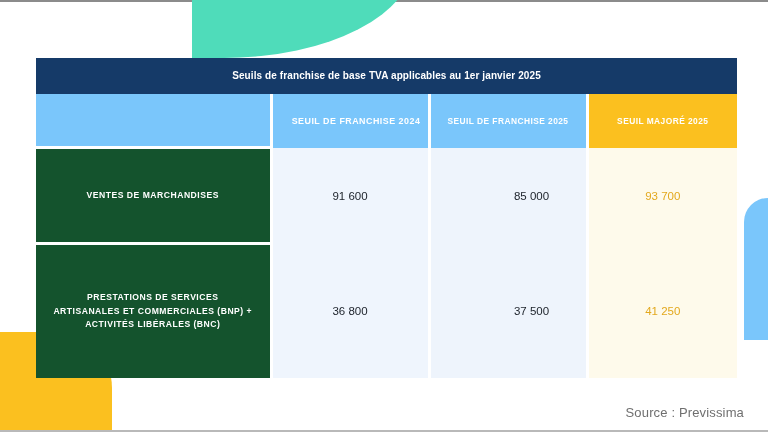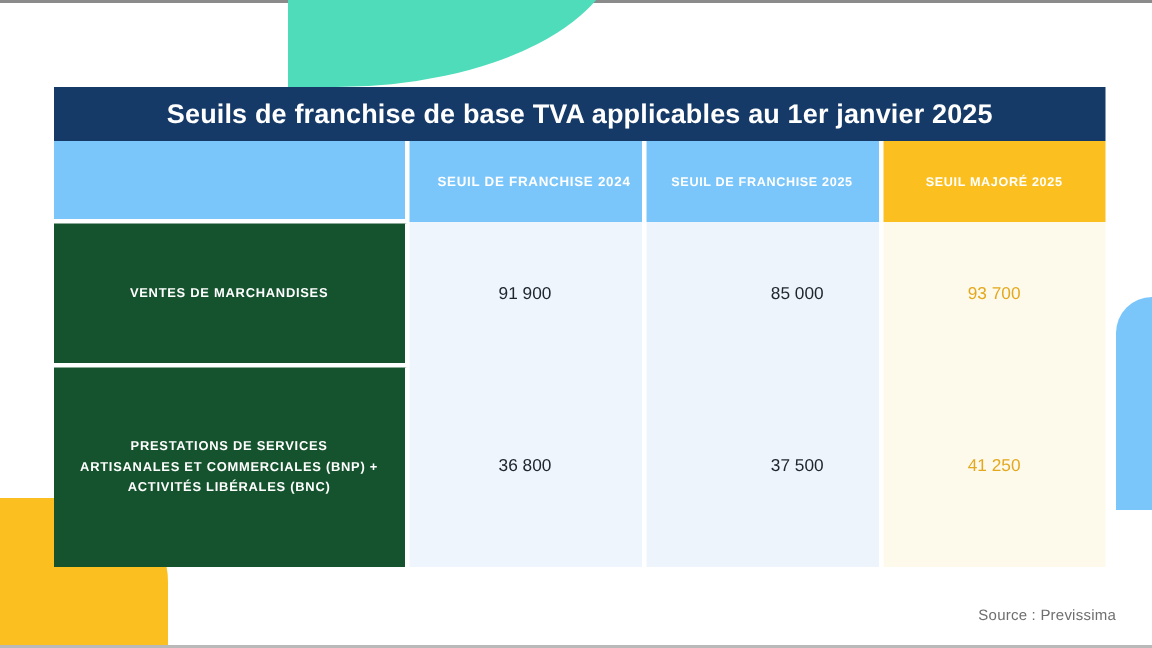--- a/index.html
+++ b/index.html
@@ -55,21 +55,21 @@
 
   
   .table-wrap {
     position: absolute;
     left: 36px; top: 58px;
     width: 701px;
   }
   .tbl-title {
     background: #153a68;
     color: #ffffff;
-    font-size: 18px;
+    font-size: 10px;
     font-weight: bold;
     text-align: center;
     letter-spacing: .1px;
     height: 36px;
     line-height: 36px;
     white-space: nowrap;
     overflow: hidden;
   }
   table.grid {
     border-collapse: collapse;
@@ -133,21 +133,21 @@
     color: #e3a81d;
     border-right: none;
   }
   tr.r1 td { height: 93px; }
   tr.r2 td { height: 132px; }
 
   
   .source {
     position: absolute;
     right: 24px; top: 405px;
-    font-size: 10px;
+    font-size: 13px;
     color: #6f6f6f;
     letter-spacing: .15px;
   }
 </style>
 </head>
 <body>
 
 <div id="canvas">
 
   <div class="hairline-top"></div>
@@ -171,21 +171,21 @@
         <tr>
           <th class="corner"></th>
           <th class="hd first-data">SEUIL DE FRANCHISE 2024</th>
           <th class="hd">SEUIL DE FRANCHISE 2025</th>
           <th class="hd major">SEUIL MAJORÉ 2025</th>
         </tr>
       </thead>
       <tbody>
         <tr class="r1">
           <td class="rowlabel">VENTES DE MARCHANDISES</td>
-          <td class="val">91 900</td>
+          <td class="val">91 600</td>
           <td class="val alt">85 000</td>
           <td class="val major">93 700</td>
         </tr>
         <tr class="r2">
           <td class="rowlabel">
             <div>PRESTATIONS DE SERVICES</div>
             <div>ARTISANALES ET COMMERCIALES (BNP) +</div>
             <div>ACTIVITÉS LIBÉRALES (BNC)</div>
           </td>
           <td class="val">36 800</td>

